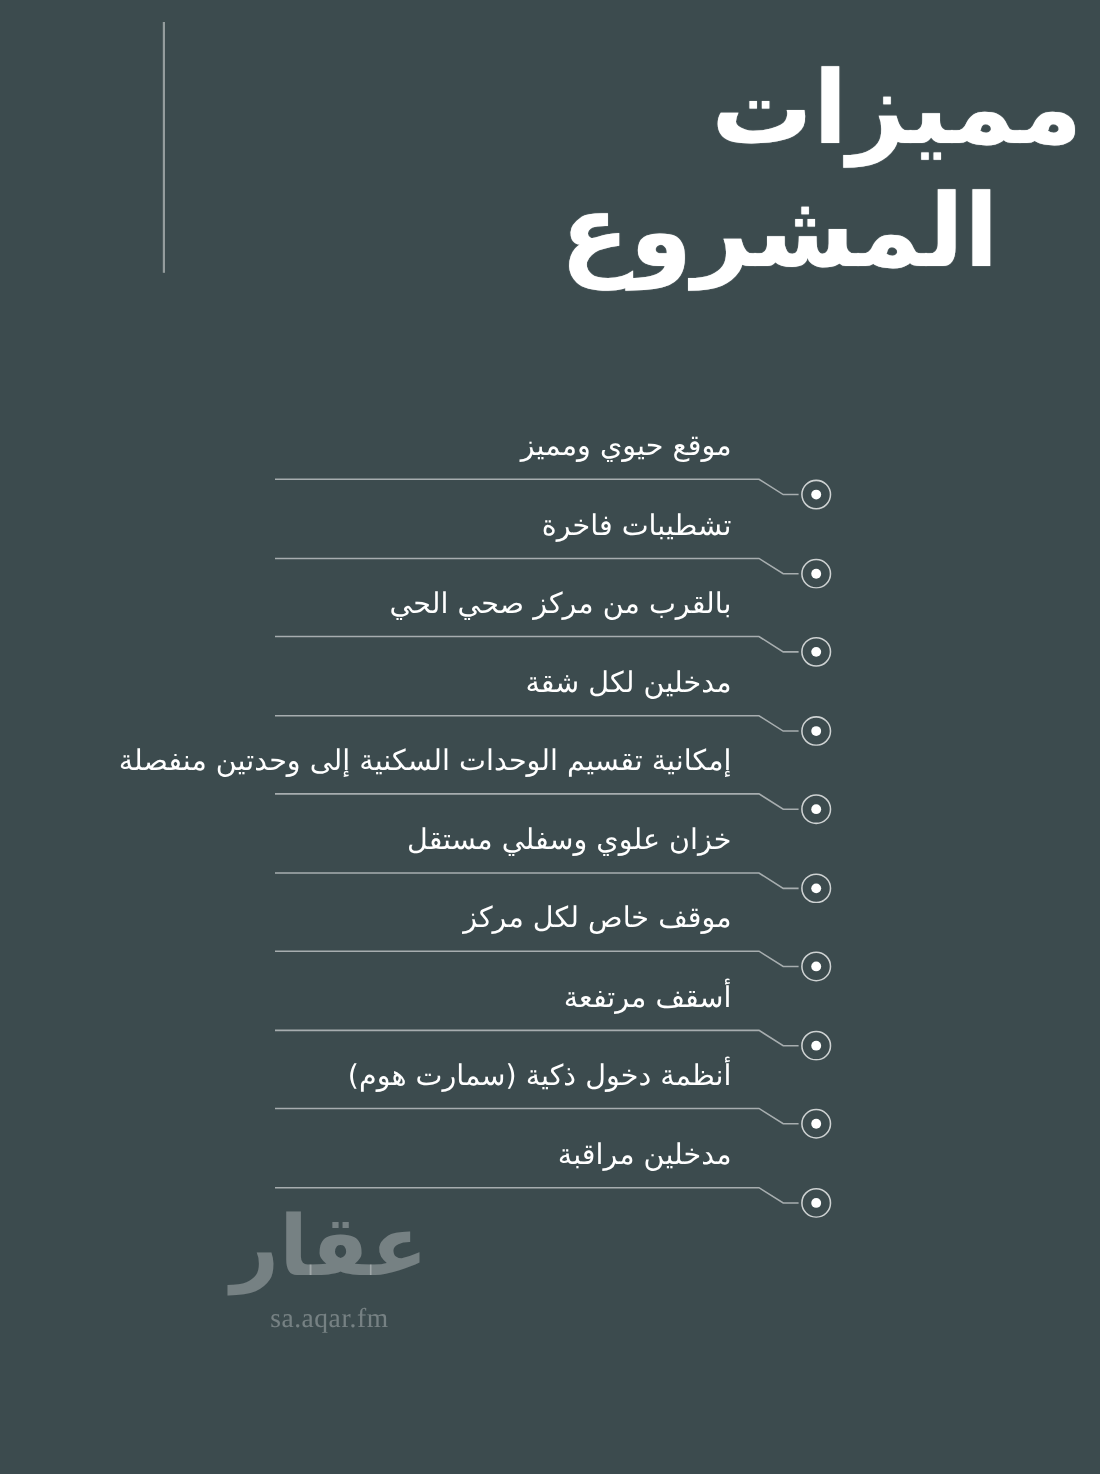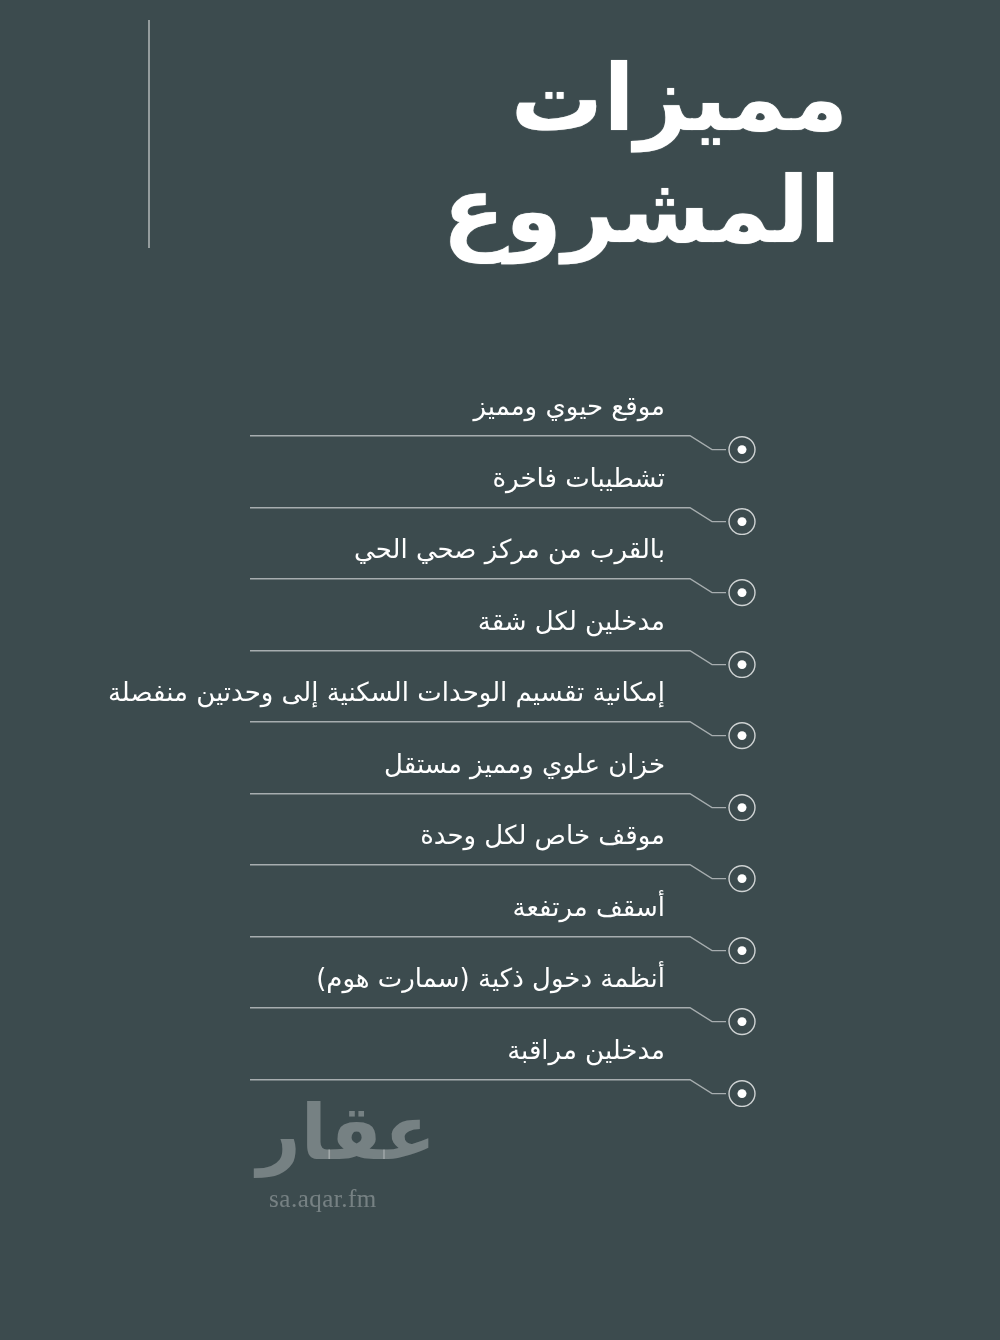--- a/index.html
+++ b/index.html
@@ -27,21 +27,21 @@
     left: 148px;
     width: 2px;
     height: 228px;
     background: rgba(255,255,255,0.45);
   }
   .title-block {
     position: absolute;
     top: 40px;
     right: 16px;
     left: 0;
-    text-align: center;
+    text-align: right;
     padding-left: 330px;
     margin-left: 45px;
   }
   .title-line {
     font-size: 92px;
     font-weight: 700;
     line-height: 1.28;
     letter-spacing: 0px;
     color: #ffffff;
     text-shadow: 0 0 1px rgba(255,255,255,0.7);
@@ -90,21 +90,20 @@
     text-align: center;
     color: rgba(255,255,255,0.30);
     user-select: none;
   }
   .wm-ar {
     font-size: 76px;
     font-weight: 700;
     line-height: 1;
     letter-spacing: 2px;
     direction: rtl;
-    margin-left: 47px;
   }
   .wm-url {
     font-size: 25px;
     margin-top: 14px;
     letter-spacing: 0.5px;
     font-family: "Liberation Serif", serif;
   }
 </style>
 </head>
 <body>
@@ -153,29 +152,29 @@
       </div>
       <div class="feature-row">
         <div class="feature-text">إمكانية تقسيم الوحدات السكنية إلى وحدتين منفصلة</div>
         <svg class="connector" viewBox="0 0 1000 72" preserveAspectRatio="none">
           <path d="M 250 44 L 690 44 L 712 58 L 726 58" fill="none" stroke="rgba(255,255,255,0.55)" stroke-width="1.4" vector-effect="non-scaling-stroke"></path>
           <circle cx="742" cy="58" r="13" fill="none" stroke="rgba(255,255,255,0.75)" stroke-width="1.4" vector-effect="non-scaling-stroke"></circle>
           <circle cx="742" cy="58" r="4.5" fill="#ffffff"></circle>
         </svg>
       </div>
       <div class="feature-row">
-        <div class="feature-text">خزان علوي ومميز مستقل</div>
-        <svg class="connector" viewBox="0 0 1000 72" preserveAspectRatio="none">
-          <path d="M 250 44 L 690 44 L 712 58 L 726 58" fill="none" stroke="rgba(255,255,255,0.55)" stroke-width="1.4" vector-effect="non-scaling-stroke"></path>
-          <circle cx="742" cy="58" r="13" fill="none" stroke="rgba(255,255,255,0.75)" stroke-width="1.4" vector-effect="non-scaling-stroke"></circle>
-          <circle cx="742" cy="58" r="4.5" fill="#ffffff"></circle>
-        </svg>
-      </div>
-      <div class="feature-row">
-        <div class="feature-text">موقف خاص لكل وحدة</div>
+        <div class="feature-text">خزان علوي وسفلي مستقل</div>
+        <svg class="connector" viewBox="0 0 1000 72" preserveAspectRatio="none">
+          <path d="M 250 44 L 690 44 L 712 58 L 726 58" fill="none" stroke="rgba(255,255,255,0.55)" stroke-width="1.4" vector-effect="non-scaling-stroke"></path>
+          <circle cx="742" cy="58" r="13" fill="none" stroke="rgba(255,255,255,0.75)" stroke-width="1.4" vector-effect="non-scaling-stroke"></circle>
+          <circle cx="742" cy="58" r="4.5" fill="#ffffff"></circle>
+        </svg>
+      </div>
+      <div class="feature-row">
+        <div class="feature-text">موقف خاص لكل مركز</div>
         <svg class="connector" viewBox="0 0 1000 72" preserveAspectRatio="none">
           <path d="M 250 44 L 690 44 L 712 58 L 726 58" fill="none" stroke="rgba(255,255,255,0.55)" stroke-width="1.4" vector-effect="non-scaling-stroke"></path>
           <circle cx="742" cy="58" r="13" fill="none" stroke="rgba(255,255,255,0.75)" stroke-width="1.4" vector-effect="non-scaling-stroke"></circle>
           <circle cx="742" cy="58" r="4.5" fill="#ffffff"></circle>
         </svg>
       </div>
       <div class="feature-row">
         <div class="feature-text">أسقف مرتفعة</div>
         <svg class="connector" viewBox="0 0 1000 72" preserveAspectRatio="none">
           <path d="M 250 44 L 690 44 L 712 58 L 726 58" fill="none" stroke="rgba(255,255,255,0.55)" stroke-width="1.4" vector-effect="non-scaling-stroke"></path>

